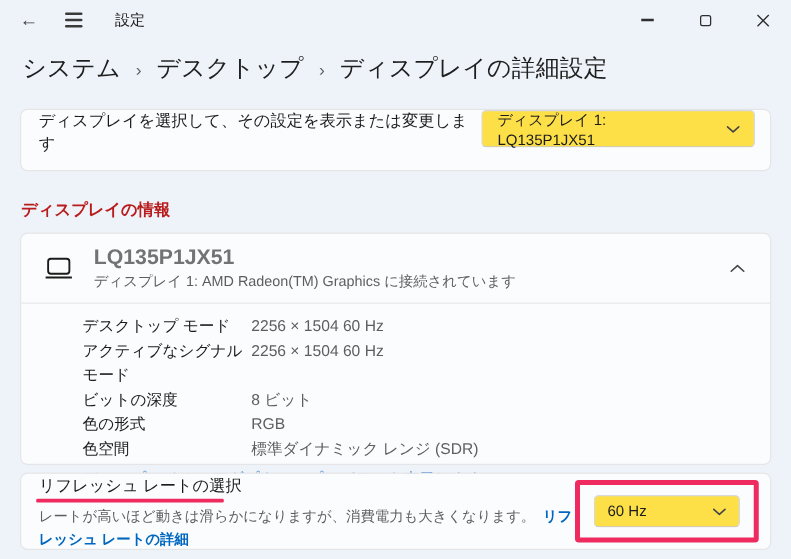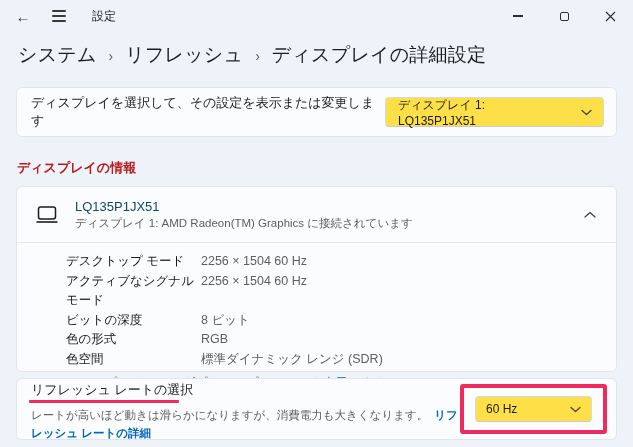--- a/index.html
+++ b/index.html
@@ -29,38 +29,38 @@
   .breadcrumb { position:absolute; top:42px; left:18px; display:flex; align-items:center; }
   .crumb { font-size:19px; color:#1e1e1e; font-weight:400; letter-spacing:0.2px; }
   .crumb.current { font-weight:400; }
   .crumb-sep { font-size:14px; color:#5f5f5f; margin:0 12px; padding-top:2px; }
 
   
   .card {
     position:absolute; left:16px; width:601px;
     background:#fbfcfd; border:1px solid #e5e5e8; border-radius:6px;
   }
-  .card-select { top:87px; height:50px; display:flex; align-items:center; justify-content:space-between; padding:0 12px 0 14px; }
+  .card-select { top:87px; height:50px; display:flex; justify-content:space-between; padding:0 12px 0 14px; }
   .card-select-label { font-size:13px; color:#1b1b1b; }
 
   .dropdown {
     display:flex; align-items:center; justify-content:space-between;
     background:#fde047; border:1px solid #d9d9dc; border-bottom-color:#c9c9cc;
     border-radius:4px; height:30px; padding:0 11px 0 12px; font-size:12px; color:#1b1b1b;
     cursor:default;
   }
   .dropdown .chev { margin-left:16px; display:flex; }
 
   .section-title { position:absolute; top:159px; left:17px; font-size:13px; font-weight:700; color:#b91c1c; }
 
   .card-info { top:186px; height:186px; }
   .info-header { height:55px; display:flex; align-items:center; padding:0 20px 0 17px; }
   .info-icon { width:26px; display:flex; justify-content:center; }
   .info-texts { margin-left:15px; }
-  .info-title { font-size:13px; font-weight:400; color:#0c4a6e; }
+  .info-title { font-size:17px; font-weight:700; color:#737373; }
   .info-subtitle { font-size:11.5px; color:#5e5e5e; margin-top:2px; }
   .info-chevron { margin-left:auto; display:flex; }
   .info-divider { height:1px; background:#e8e8ea; width:100%; }
   .info-details { padding:9px 0 0 49px; }
   .detail-row { display:flex; line-height:19.5px; }
   .detail-label { width:135px; font-size:12.5px; color:#1b1b1b; }
   .detail-value { font-size:12.5px; color:#5e5e5e; }
   .adapter-link { display:inline-block; margin-top:6px; font-size:12.5px; color:var(--link-blue,#0067c0); cursor:pointer; }
 
   .card-refresh { top:378px; height:62px; display:flex; align-items:center; justify-content:space-between; padding:0 9px 0 14px; }
@@ -101,21 +101,21 @@
         <svg width="11" height="11" viewBox="0 0 11 11">
             <path d="M1 1 L10 10 M10 1 L1 10" stroke="#2e2e2e" stroke-width="1.1"></path>
           </svg>
       </div>
     </div>
   </div>
 
   <div class="breadcrumb">
     <span class="crumb">システム</span>
     <span class="crumb-sep">›</span>
-    <span class="crumb">リフレッシュ</span>
+    <span class="crumb">デスクトップ</span>
     <span class="crumb-sep">›</span>
     <span class="crumb current">ディスプレイの詳細設定</span>
   </div>
 
   <div class="card card-select">
     <span class="card-select-label">ディスプレイを選択して、その設定を表示または変更します</span>
     <div class="dropdown">
       <span>ディスプレイ 1: LQ135P1JX51</span>
       <span class="chev">
         <svg width="11" height="7" viewBox="0 0 11 7">

